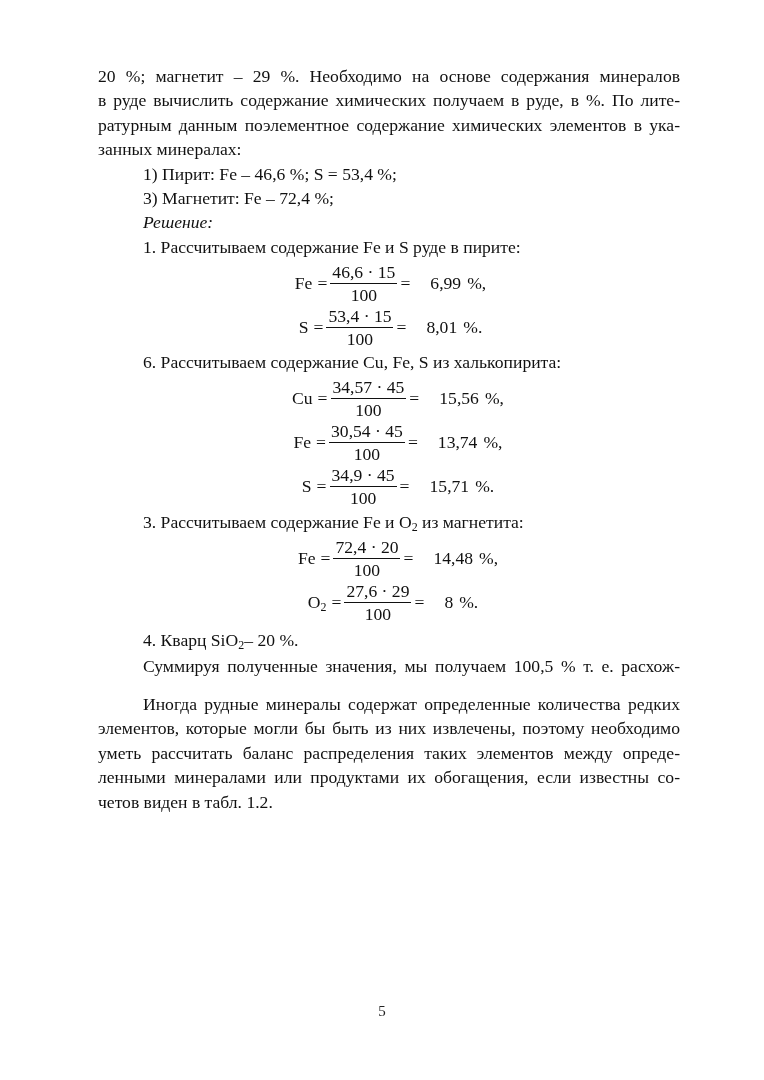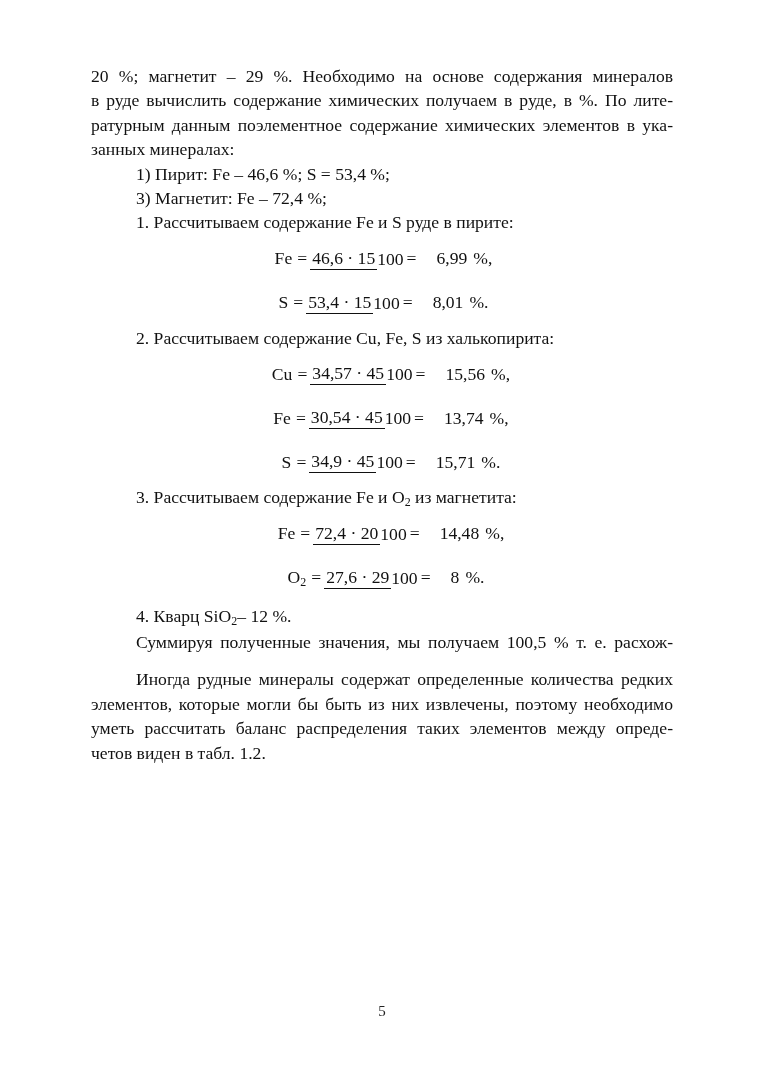--- a/index.html
+++ b/index.html
@@ -11,21 +11,21 @@
       width: 764px;
       height: 1080px;
       position: relative;
       overflow: hidden;
       font-family: "Liberation Serif", "DejaVu Serif", serif;
       color: #111111;
       font-size: 17.6px;
     }
     .page {
       position: absolute;
-      left: 91px;
+      left: 98px;
       top: 64px;
       width: 582px;
     }
     .line {
       display: block;
       line-height: 24.4px;
       margin: 0;
       white-space: nowrap;
     }
     .line.indent { padding-left: 45px; }
@@ -45,21 +45,22 @@
       display: flex;
       align-items: center;
       justify-content: center;
       margin: 0;
       white-space: nowrap;
     }
     .formula .lhs { margin-right: 3px; }
     .formula .eq { margin: 0 2px; }
     .frac {
       display: inline-flex;
-      flex-direction: row;
+      flex-direction: column;
+      align-items: center;
       vertical-align: middle;
       margin: 0 1px;
     }
     .frac .num {
       padding: 0 2px 1px 2px;
       border-bottom: 1px solid #111;
       line-height: 20px;
     }
     .frac .den {
       line-height: 20px;
@@ -88,20 +89,21 @@
     <span class="last-justify">в руде вычислить содержание химических получаем в руде, в %. По лите-</span>
     <span class="last-justify">ратурным данным поэлементное содержание химических элементов в ука-</span>
     <span class="line">занных минералах:</span>
   </div>
 
   <div>
     <span class="line indent">1) Пирит: Fe – 46,6 %; S = 53,4 %;</span>
     <span class="line indent">3) Магнетит: Fe – 72,4 %;</span>
   </div>
 
+  <span class="line indent italic">Решение:</span>
 
   <span class="line indent">1. Рассчитываем содержание Fe и S руде в пирите:</span>
   <div style="height:2px"></div>
   <div class="formula" style="padding-left:3px">
     <span class="lhs">Fe</span>
       <span class="eq">=</span>
     <span class="frac">
         <span class="num">46,6 · 15</span>
         <span class="den">100</span>
       </span>
@@ -117,21 +119,21 @@
         <span class="num">53,4 · 15</span>
         <span class="den">100</span>
       </span>
     <span class="eq">=</span>
       <span class="rhs">8,01</span>
       <span class="pct">%</span>
       <span>.</span>
   </div>
 
   <div style="height:1px"></div>
-  <span class="line indent">2. Рассчитываем содержание Cu, Fe, S из халькопирита:</span>
+  <span class="line indent">6. Рассчитываем содержание Cu, Fe, S из халькопирита:</span>
   <div style="height:2px"></div>
   <div class="formula" style="padding-left:18px">
     <span class="lhs">Cu</span>
       <span class="eq">=</span>
     <span class="frac">
         <span class="num">34,57 · 45</span>
         <span class="den">100</span>
       </span>
     <span class="eq">=</span>
       <span class="rhs">15,56</span>
@@ -185,27 +187,28 @@
         <span class="num">27,6 · 29</span>
         <span class="den">100</span>
       </span>
     <span class="eq">=</span>
       <span class="rhs">8</span>
       <span class="pct">%</span>
       <span>.</span>
   </div>
 
   <div style="height:4px"></div>
-  <span class="line indent"><span>4. Кварц SiO</span><sub>2</sub><span>– 12 %.</span></span>
+  <span class="line indent"><span>4. Кварц SiO</span><sub>2</sub><span>– 20 %.</span></span>
 
   <div style="margin-top:2px">
     <span class="last-justify" style="padding-left:45px">Суммируя полученные значения, мы получаем 100,5 % т. е. расхож-</span>
   </div>
 
   <div style="margin-top:13px">
     <span class="last-justify" style="padding-left:45px">Иногда рудные минералы содержат определенные количества редких</span>
     <span class="last-justify">элементов, которые могли бы быть из них извлечены, поэтому необходимо</span>
     <span class="last-justify">уметь рассчитать баланс распределения таких элементов между опреде-</span>
+    <span class="last-justify">ленными минералами или продуктами их обогащения, если известны со-</span>
     <span class="line">четов виден в табл. 1.2.</span>
   </div>
 </div>
 
 <div class="page-number">5</div>
 
 </body></html>

